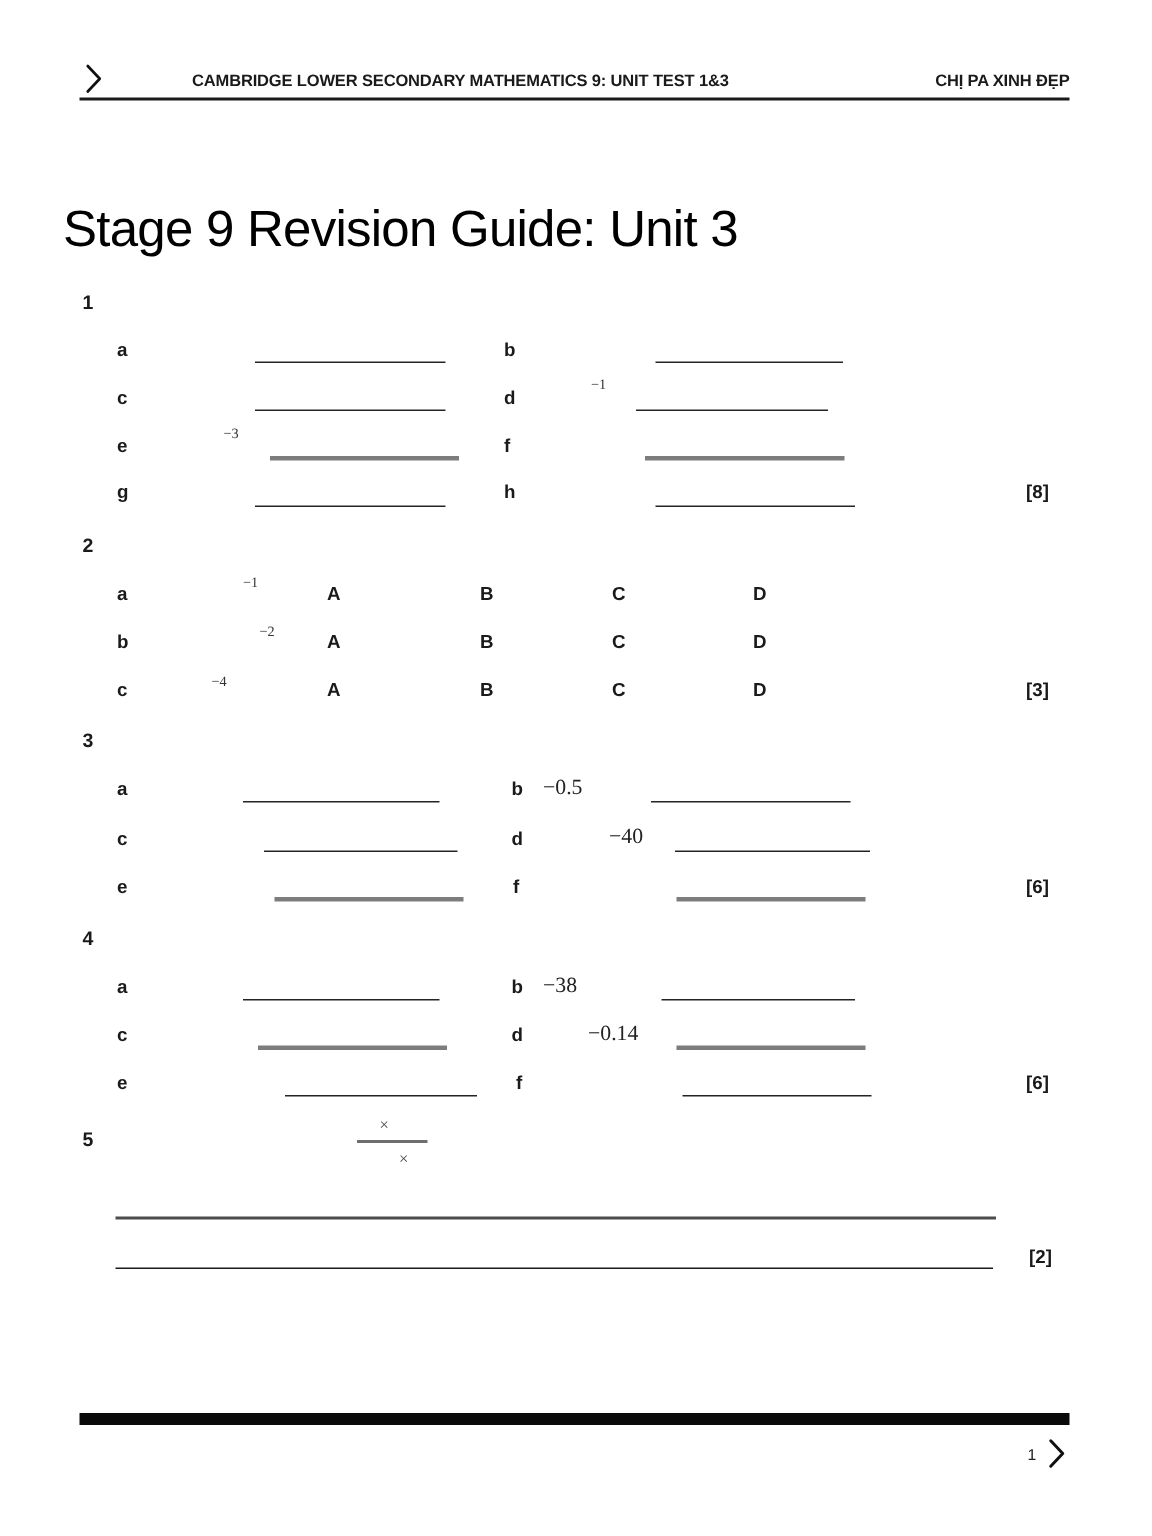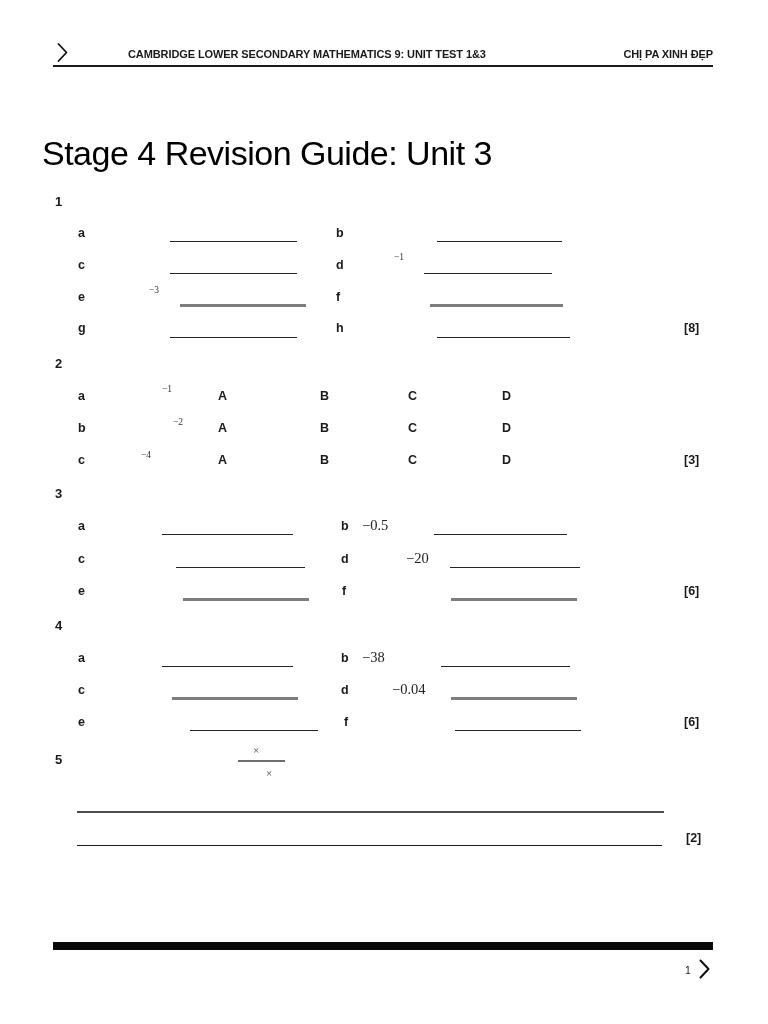--- a/index.html
+++ b/index.html
@@ -39,21 +39,21 @@
 
   <span class="abs" style="left:55px;top:42px;">
     <svg width="15" height="21" viewBox="0 0 15 21">
         <path d="M3.5 2 L11.5 10.5 L3.5 19" fill="none" stroke="#111" stroke-width="1.8" stroke-linecap="round" stroke-linejoin="round"></path>
       </svg>
   </span>
   <span class="abs hdr-text" style="left:90px;top:48px;margin-left:38px;">CAMBRIDGE LOWER SECONDARY MATHEMATICS 9: UNIT TEST 1&amp;3</span>
   <span class="abs hdr-text" style="right:55px;top:48px;">CHỊ PA XINH ĐẸP</span>
   <div class="abs hdr-rule" style="left:53px;top:65px;width:660px;"></div>
 
-  <div class="abs doc-title" style="left:42px;top:134px;">Stage 4 Revision Guide: Unit 3</div>
+  <div class="abs doc-title" style="left:42px;top:134px;">Stage 9 Revision Guide: Unit 3</div>
 
   <span class="abs qnum" style="left:55px;top:194px;">1</span>
 
   <span class="abs lbl" style="left:78px;top:226px;">a</span>
   <div class="abs blank" style="left:170px;top:241px;width:127px;"></div>
   <span class="abs lbl" style="left:336px;top:226px;">b</span>
   <div class="abs blank" style="left:437px;top:241px;width:125px;"></div>
 
   <span class="abs lbl" style="left:78px;top:258px;">c</span>
   <div class="abs blank" style="left:170px;top:273px;width:127px;"></div>
@@ -101,41 +101,41 @@
 
   <span class="abs lbl" style="left:78px;top:519px;">a</span>
   <div class="abs blank" style="left:162px;top:534px;width:131px;"></div>
   <span class="abs lbl" style="left:341px;top:519px;">b</span>
   <span class="abs val" style="left:362px;top:517px;text-align:center;">−0.5</span>
   <div class="abs blank" style="left:434px;top:534px;width:133px;"></div>
 
   <span class="abs lbl" style="left:78px;top:552px;">c</span>
   <div class="abs blank" style="left:176px;top:567px;width:129px;"></div>
   <span class="abs lbl" style="left:341px;top:552px;">d</span>
-  <span class="abs val" style="left:406px;top:550px;">−20</span>
+  <span class="abs val" style="left:406px;top:550px;">−40</span>
   <div class="abs blank" style="left:450px;top:567px;width:130px;"></div>
 
   <span class="abs lbl" style="left:78px;top:584px;">e</span>
   <div class="abs blank gray" style="left:183px;top:598px;width:126px;"></div>
   <span class="abs lbl" style="left:342px;top:584px;">f</span>
   <div class="abs blank gray" style="left:451px;top:598px;width:126px;"></div>
   <span class="abs marks" style="left:684px;top:584px;">[6]</span>
 
   <span class="abs qnum" style="left:55px;top:618px;">4</span>
 
   <span class="abs lbl" style="left:78px;top:651px;">a</span>
   <div class="abs blank" style="left:162px;top:666px;width:131px;"></div>
   <span class="abs lbl" style="left:341px;top:651px;">b</span>
   <span class="abs val" style="left:362px;top:649px;">−38</span>
   <div class="abs blank" style="left:441px;top:666px;width:129px;"></div>
 
   <span class="abs lbl" style="left:78px;top:683px;">c</span>
   <div class="abs blank gray" style="left:172px;top:697px;width:126px;"></div>
   <span class="abs lbl" style="left:341px;top:683px;">d</span>
-  <span class="abs val" style="left:392px;top:681px;">−0.04</span>
+  <span class="abs val" style="left:392px;top:681px;">−0.14</span>
   <div class="abs blank gray" style="left:451px;top:697px;width:126px;"></div>
 
   <span class="abs lbl" style="left:78px;top:715px;">e</span>
   <div class="abs blank" style="left:190px;top:730px;width:128px;"></div>
   <span class="abs lbl" style="left:344px;top:715px;">f</span>
   <div class="abs blank" style="left:455px;top:730px;width:126px;"></div>
   <span class="abs marks" style="left:684px;top:715px;">[6]</span>
 
   <span class="abs qnum" style="left:55px;top:752px;">5</span>
   <span class="abs frac-x" style="left:253px;top:744px;">×</span>

